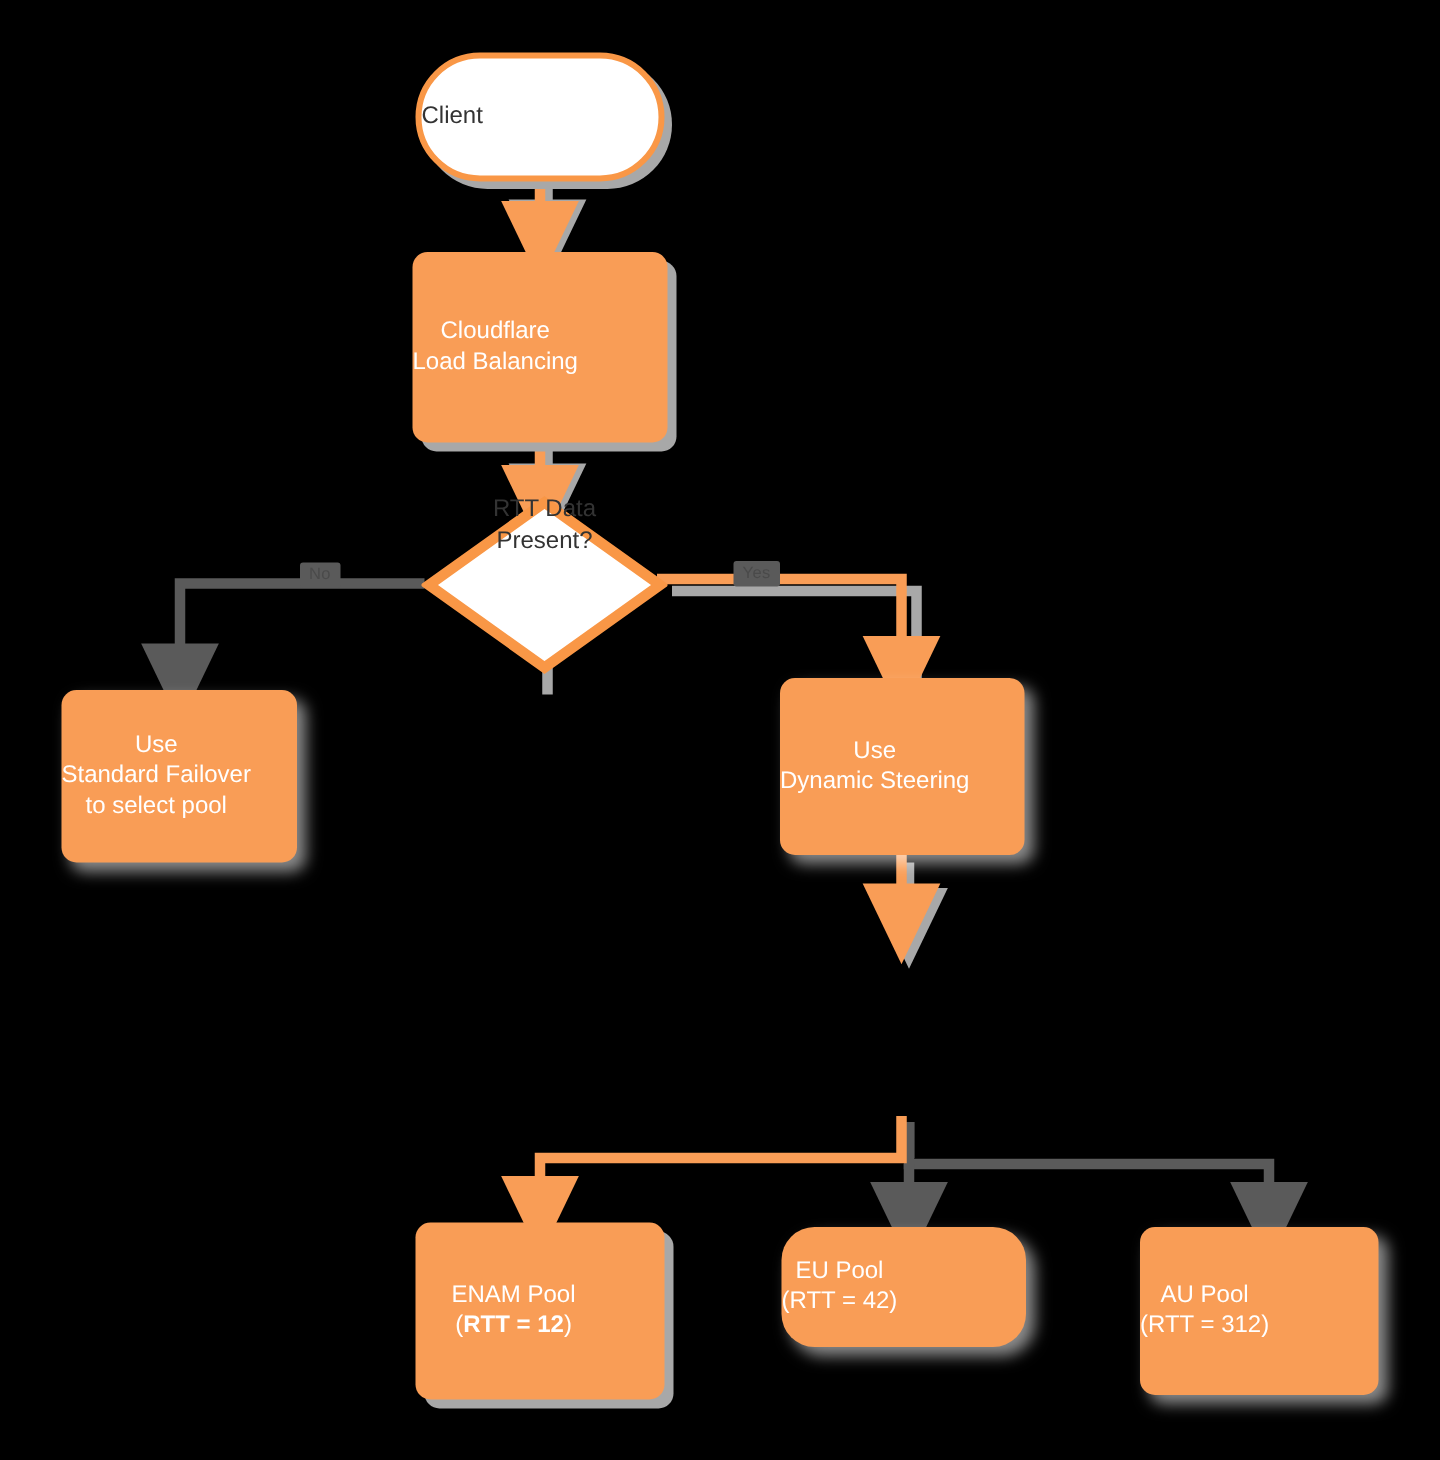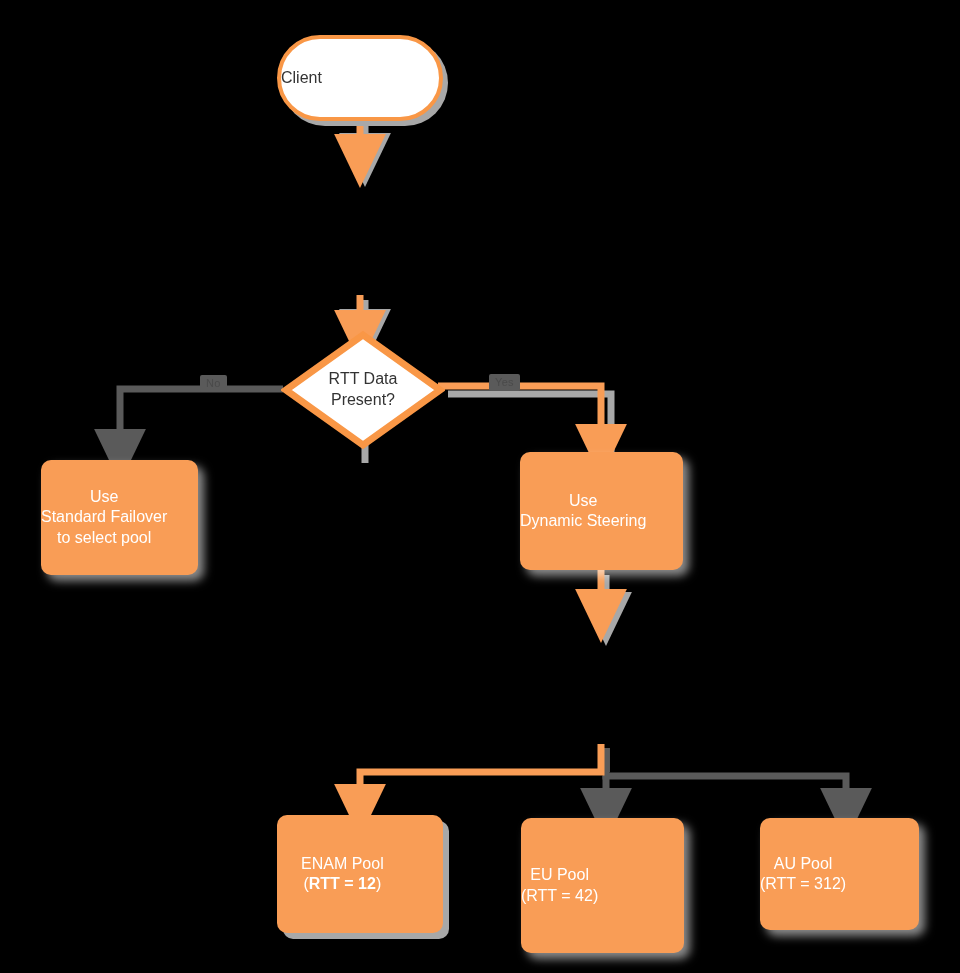--- a/index.html
+++ b/index.html
@@ -70,21 +70,20 @@
     left: 0; top: 0;
     width: 100%;
     height: 100%;
   }
   .decision .dlabel {
     position: absolute;
     left: 0; top: 0;
     width: 100%;
     height: 100%;
     display: flex;
-    align-items: center;
     justify-content: center;
     text-align: center;
     color: #333333;
     font-size: 16px;
     line-height: 1.3;
   }
 
   
   .edge-label {
     position: absolute;
@@ -153,20 +152,26 @@
       <path d="M606,776 L606,816" stroke="#5a5a5a" stroke-width="7" fill="none" marker-end="url(#arrG)"></path>
 
       <path d="M601,744 L601,772 L360,772 L360,812" stroke="#f99d56" stroke-width="7" fill="none" stroke-linejoin="miter" marker-end="url(#arrO)"></path>
     </g>
   </svg>
 
   <div class="node terminal" style="left:277px; top:35px; width:166px; height:86px;">
     <span>Client</span>
   </div>
 
+  <div class="node process" style="left:275px; top:168px; width:170px; height:127px;">
+    <div>
+      <span class="pline">Cloudflare</span>
+      <span class="pline">Load Balancing</span>
+    </div>
+  </div>
 
   <div class="decision" style="left:281px; top:330px; width:164px; height:120px;">
     <svg class="dshape" viewBox="0 0 164 120" preserveAspectRatio="none">
       <polygon points="82,5 159,60 82,115 5,60" fill="#ffffff" stroke="#f99746" stroke-width="7"></polygon>
     </svg>
     <div class="dlabel">
       <div>
         <span class="pline">RTT Data</span>
         <span class="pline">Present?</span>
       </div>
@@ -189,21 +194,21 @@
   </div>
 
 
   <div class="node process" style="left:277px; top:815px; width:166px; height:118px;padding-left:24px;">
     <div>
       <span class="pline">ENAM Pool</span>
       <span class="pline"><span>(</span><span class="bold">RTT = 12</span><span>)</span></span>
     </div>
   </div>
 
-  <div class="node process softshadow" style="left:521px; top:818px; width:163px; height:135px;">
+  <div class="node process softshadow" style="left:521px; top:818px; width:163px; height:80px;border-radius:22px;">
     <div>
       <span class="pline">EU Pool</span>
       <span class="pline">(RTT = 42)</span>
     </div>
   </div>
 
   <div class="node process softshadow" style="left:760px; top:818px; width:159px; height:112px;">
     <div>
       <span class="pline">AU Pool</span>
       <span class="pline">(RTT = 312)</span>

